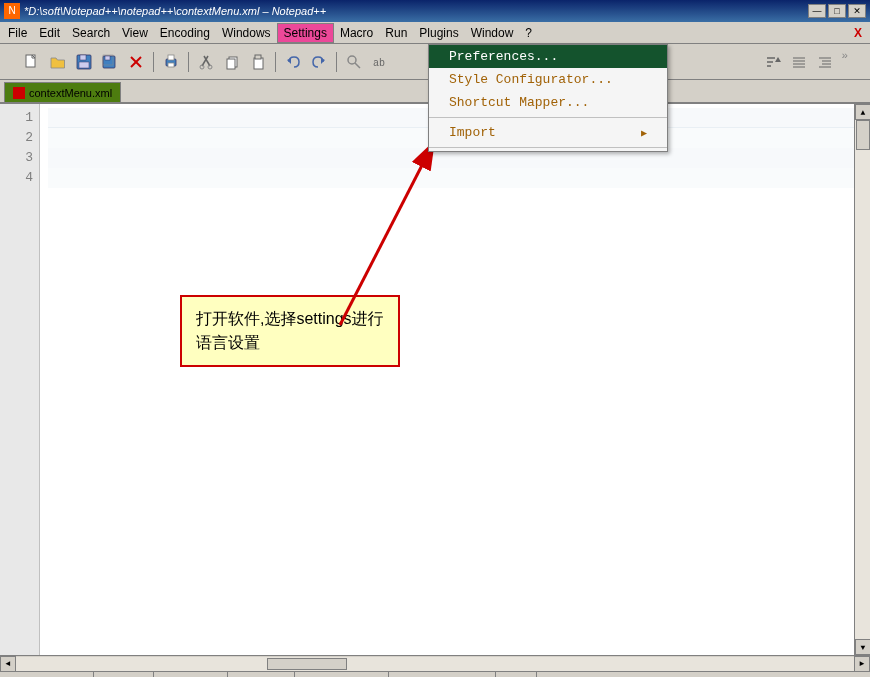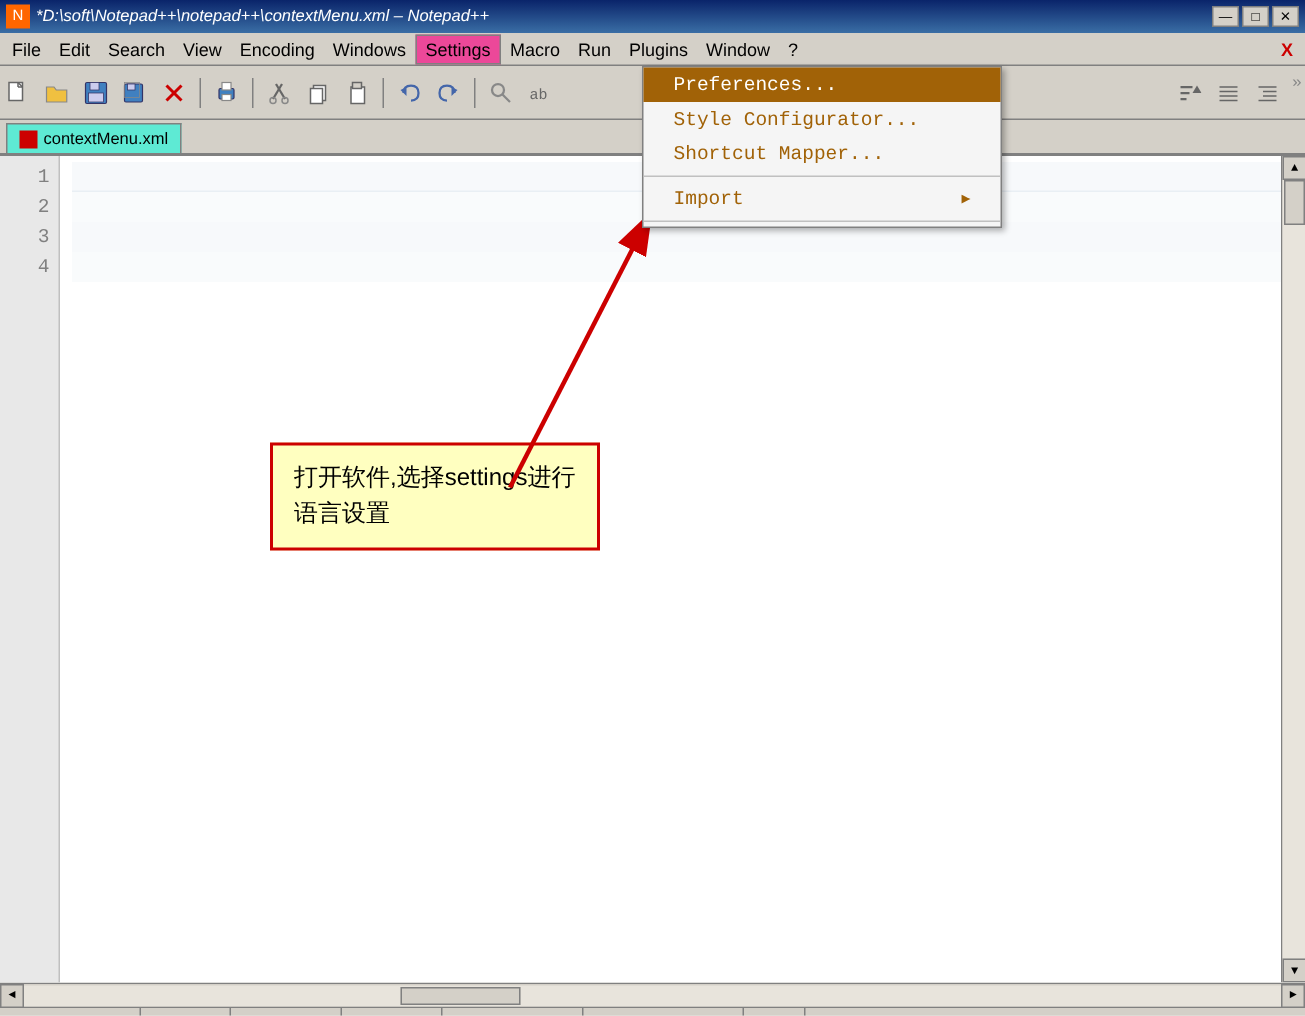--- a/index.html
+++ b/index.html
@@ -81,21 +81,21 @@
       color: #000;
       border: 1px solid #808080;
     }
 
     
     #toolbar {
       height: 36px;
       background: #d4d0c8;
       display: flex;
       align-items: center;
-      padding: 2px 0;
+      padding: 2px 20px;
       border-bottom: 1px solid #808080;
       gap: 2px;
     }
     .toolbar-btn {
       width: 24px;
       height: 24px;
       background: #d4d0c8;
       border: 1px solid transparent;
       display: flex;
       align-items: center;
@@ -114,21 +114,21 @@
     #tab-bar {
       height: 24px;
       background: #d4d0c8;
       display: flex;
       align-items: flex-end;
       padding: 0 4px;
       border-bottom: 2px solid #808080;
     }
     .tab {
       height: 20px;
-      background: #5eead4;
+      background: #4d7c0f;
       border: 1px solid #808080;
       border-bottom: none;
       padding: 0 8px;
       display: flex;
       align-items: center;
       font-family: Arial, sans-serif;
       font-size: 11px;
       cursor: pointer;
       gap: 4px;
     }
@@ -240,21 +240,21 @@
     }
     .dropdown-item {
       padding: 4px 20px;
       cursor: pointer;
       display: flex;
       align-items: center;
       justify-content: space-between;
       color: #a16207;
     }
     .dropdown-item.highlighted {
-      background: #a16207;
+      background: #14532d;
       color: white;
     }
     .dropdown-separator {
       height: 1px;
       background: #c0c0c0;
       margin: 3px 0;
     }
     .dropdown-arrow {
       font-size: 10px;
     }

